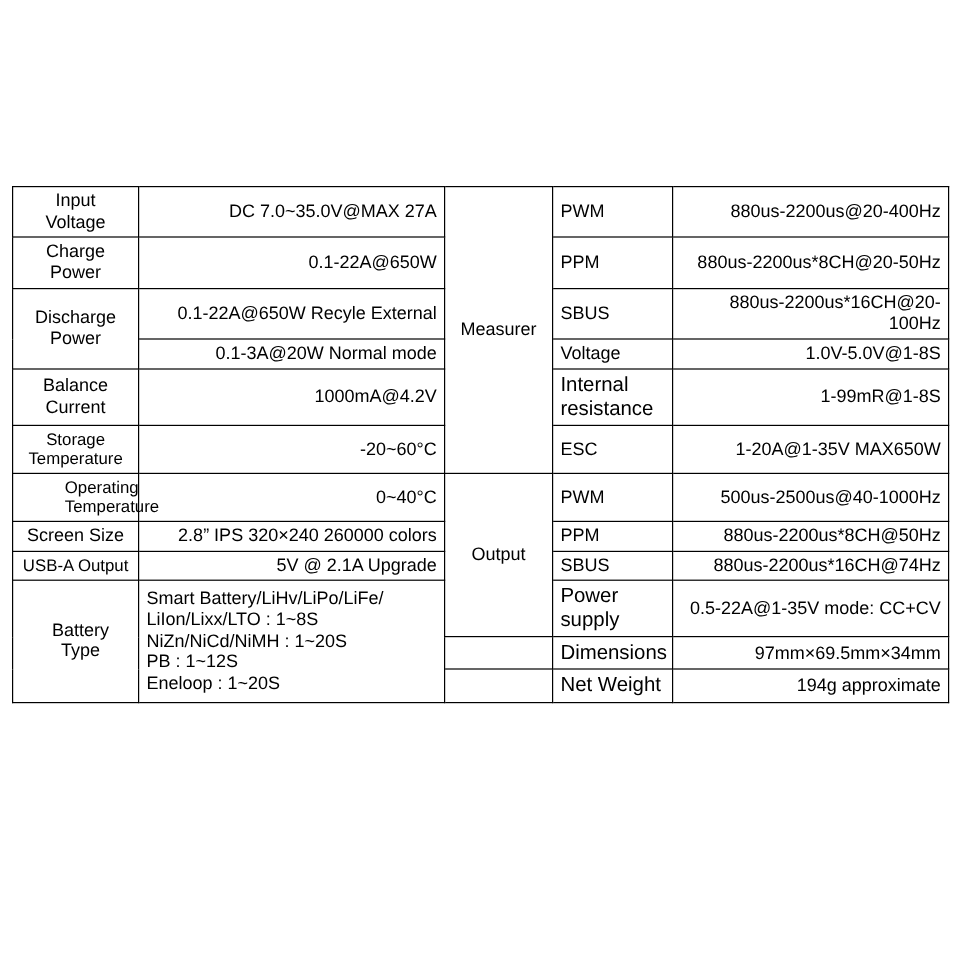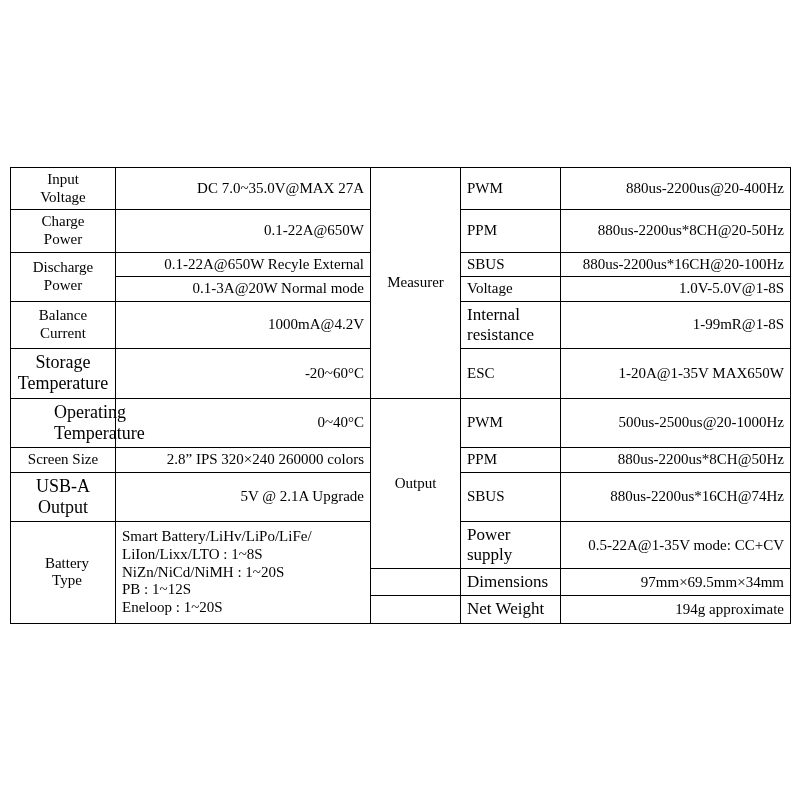--- a/index.html
+++ b/index.html
@@ -10,23 +10,22 @@
     height: 800px;
     overflow: hidden;
   }
   body {
     font-family: "Liberation Sans", sans-serif;
     color: #000000;
   }
   #spec-wrap {
     position: absolute;
     left: 10px;
-    top: 167px;
+    top: 155px;
     width: 780px;
-    font-family: Liberation Serif, serif;
   }
   table.spec {
     border-collapse: collapse;
     table-layout: fixed;
     width: 780px;
     background: #ffffff;
   }
   table.spec td {
     border: 1px solid #000000;
     padding: 3px 6px;
@@ -39,21 +38,21 @@
   col.c1 { width: 105px; }
   col.c2 { width: 255px; }
   col.c3 { width: 90px; }
   col.c4 { width: 100px; }
   col.c5 { width: 230px; }
 
   td.label {
     text-align: center;
   }
   td.label.small {
-    font-size: 18px;
+    font-size: 14px;
   }
   td.value {
     text-align: right;
     padding-left: 8px;
   }
   td.group {
     text-align: center;
     font-size: 19px;
   }
   td.rlabel {
@@ -133,21 +132,21 @@
         <td class="rlabel">ESC</td>
         <td class="value">1-20A@1-35V MAX650W</td>
       </tr>
 
       <tr>
         <td class="label small two-line" style="white-space:pre-line;padding-left:43px;">Operating
 Temperature</td>
         <td class="value">0~40°C</td>
         <td class="group" rowspan="4">Output</td>
         <td class="rlabel">PWM</td>
-        <td class="value">500us-2500us@20-1000Hz</td>
+        <td class="value">500us-2500us@40-1000Hz</td>
       </tr>
 
       <tr>
         <td class="label">Screen Size</td>
         <td class="value">2.8”  IPS 320×240   260000 colors</td>
         <td class="rlabel">PPM</td>
         <td class="value">880us-2200us*8CH@50Hz</td>
       </tr>
 
       <tr>

